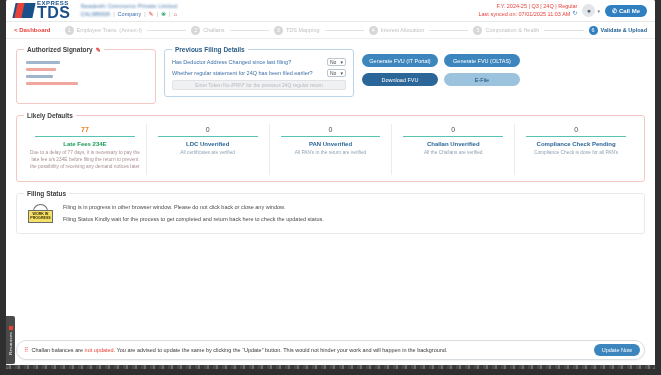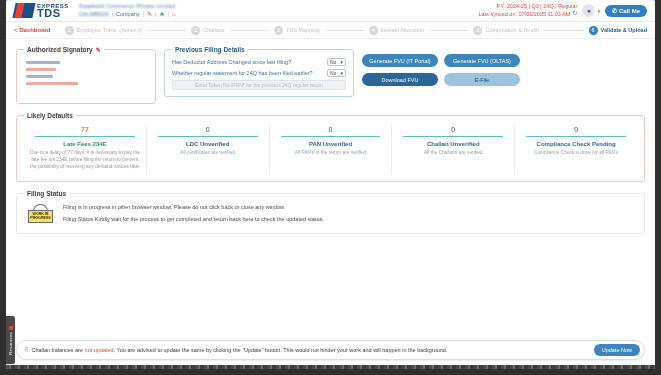--- a/index.html
+++ b/index.html
@@ -27,21 +27,21 @@
   .logo-mark {
     width: 20px; height: 15px; margin-right: 3px; position: relative;
     background: #1a4f8a; transform: skewX(-12deg); overflow: hidden;
   }
   .logo-mark:after {
     content: ""; position: absolute; left: 2px; top: 0; width: 7px; height: 15px;
     background: #e8413a;
   }
   .logo-text { line-height: 1; }
   .logo-express { font-size: 6px; font-weight: bold; color: #1a4f8a; letter-spacing: .5px; }
-  .logo-tds { font-size: 11px; font-weight: bold; color: #1a4f8a; letter-spacing: .5px; margin-top: -1px; }
+  .logo-tds { font-size: 16px; font-weight: bold; color: #1a4f8a; letter-spacing: .5px; margin-top: -1px; }
 
   .co-block { margin-left: 10px; line-height: 1.25; }
   .co-name { font-size: 5.5px; color: #3b6fa8; filter: blur(0.9px); letter-spacing: .2px; }
   .co-row { display: flex; align-items: center; gap: 3px; font-size: 5.5px; color: #3b6fa8; margin-top: 1px; }
   .co-tan { filter: blur(0.9px); }
   .sep { color: #b9b9b9; }
   .co-link { color: #3b6fa8; }
   .mini-ic { font-size: 6px; line-height: 1; }
   .ic-pencil { color: #e8413a; }
   .ic-flower { color: #2aa86a; }

